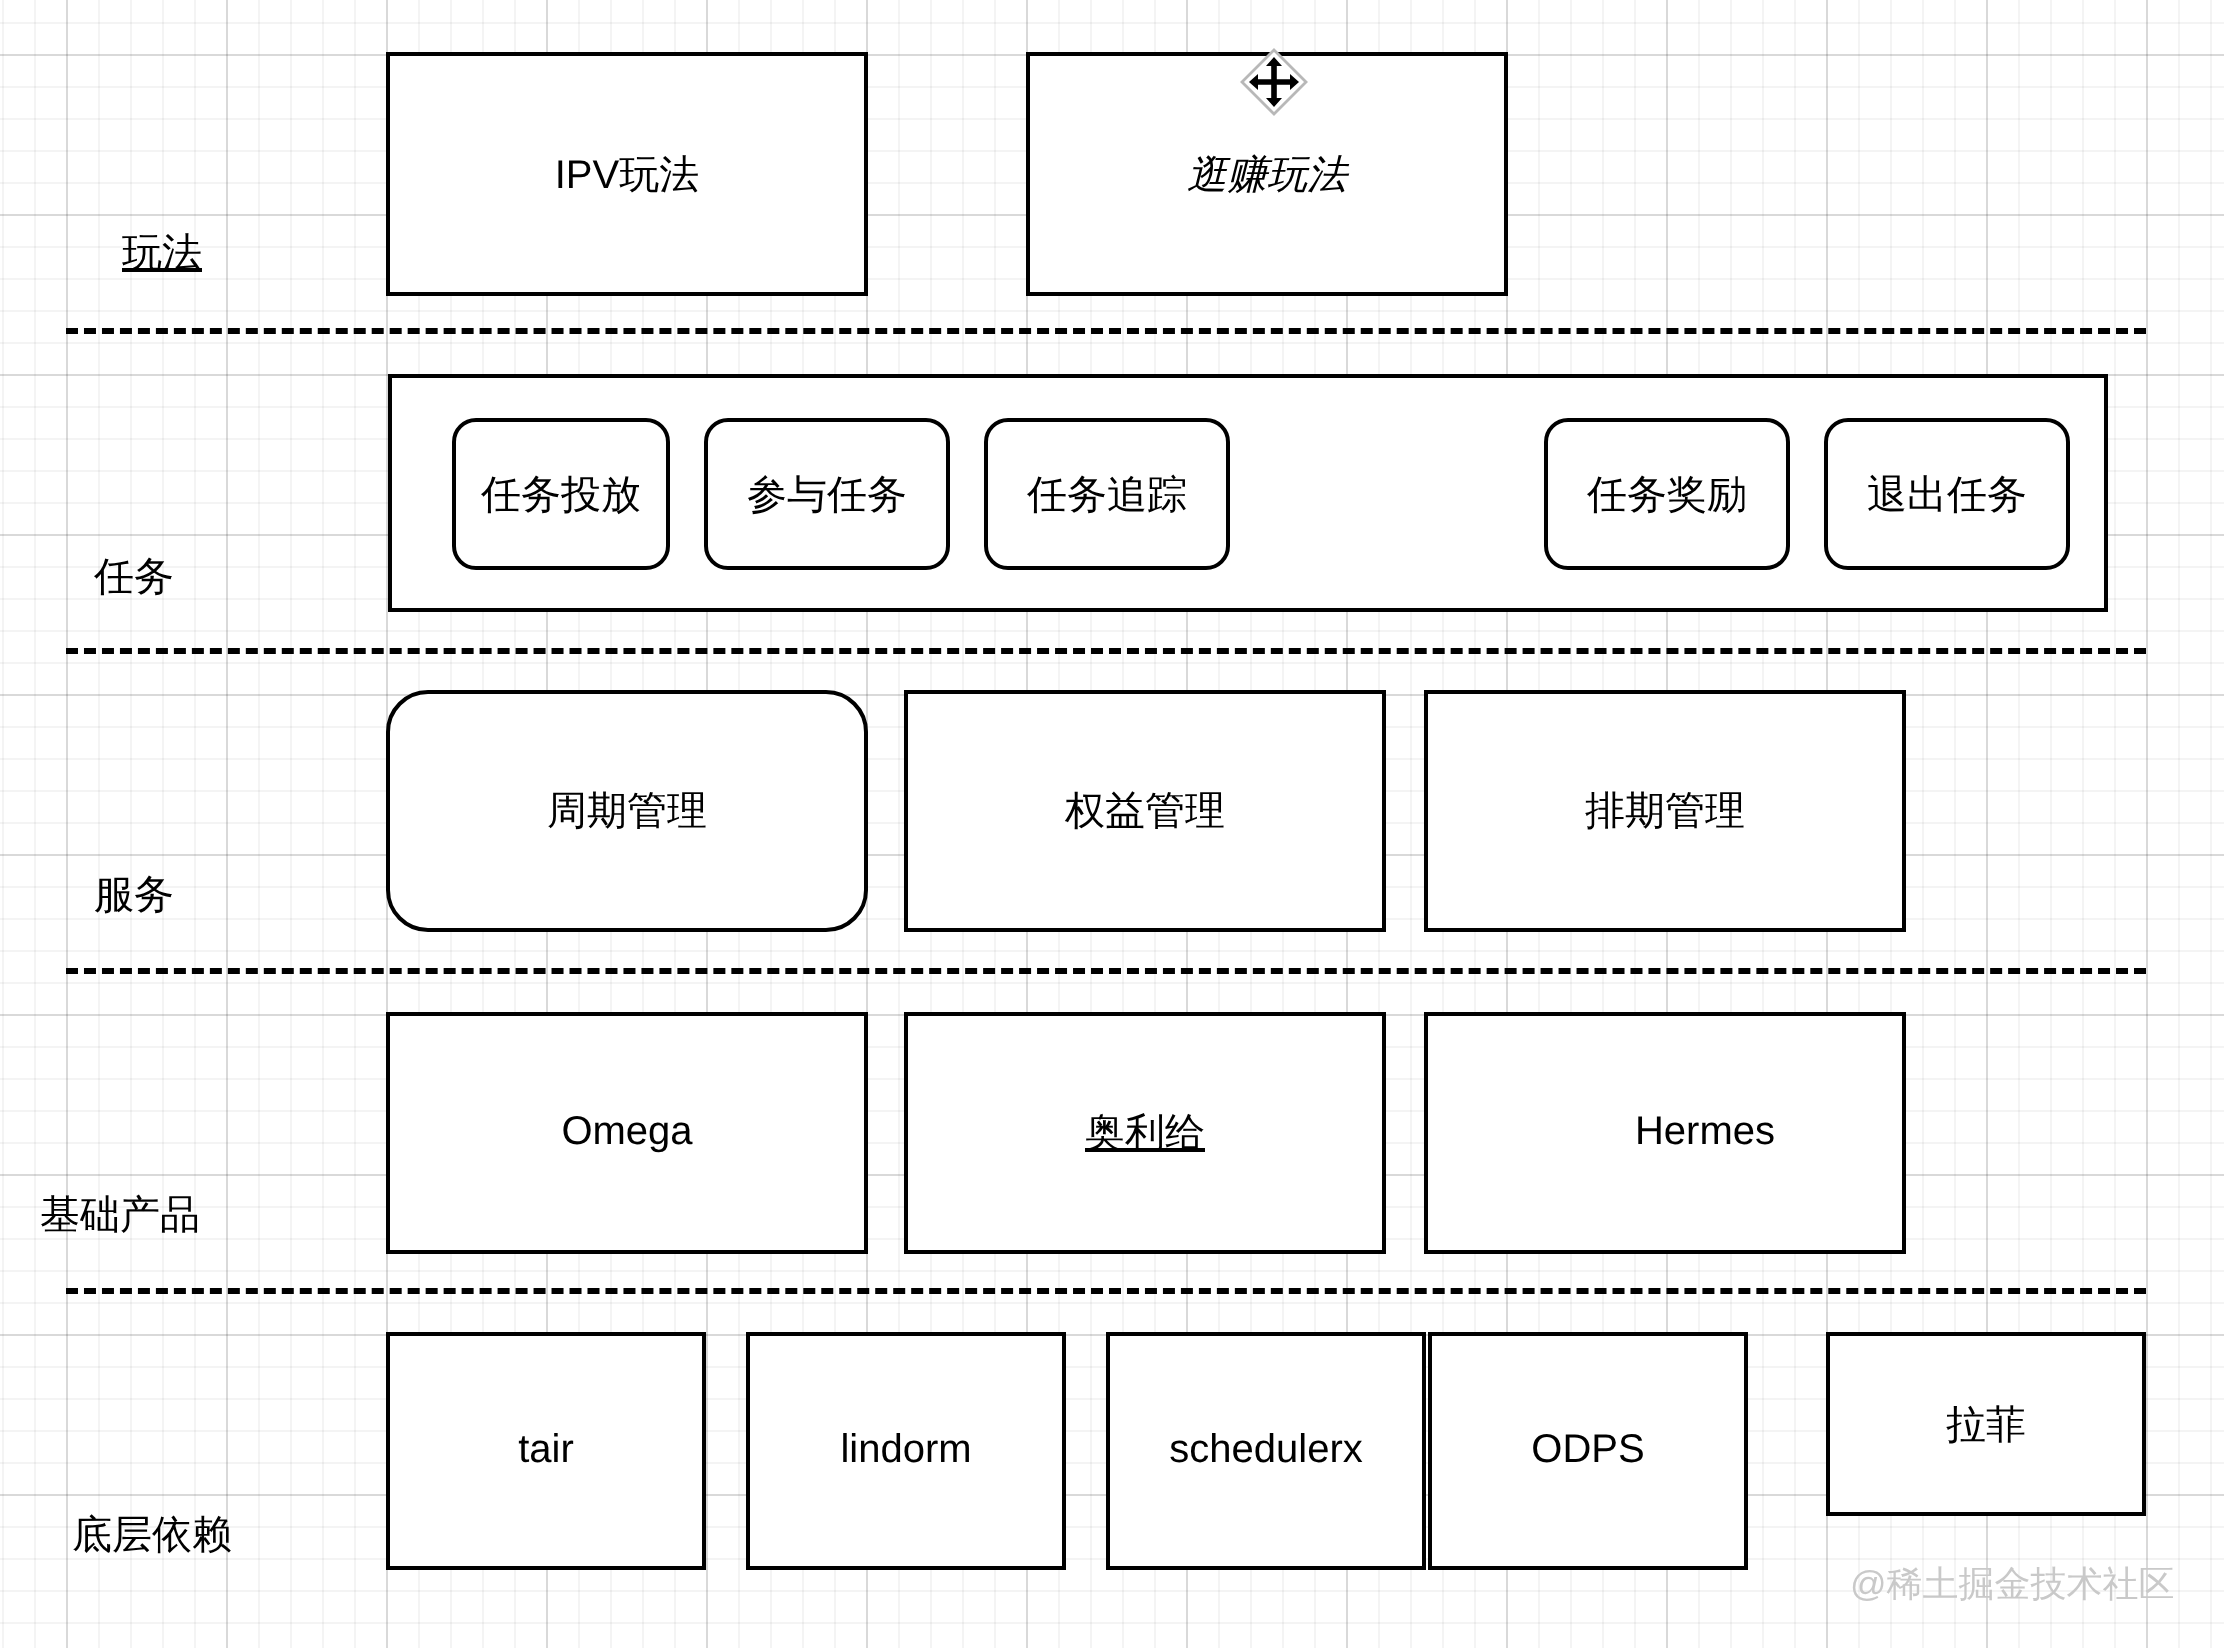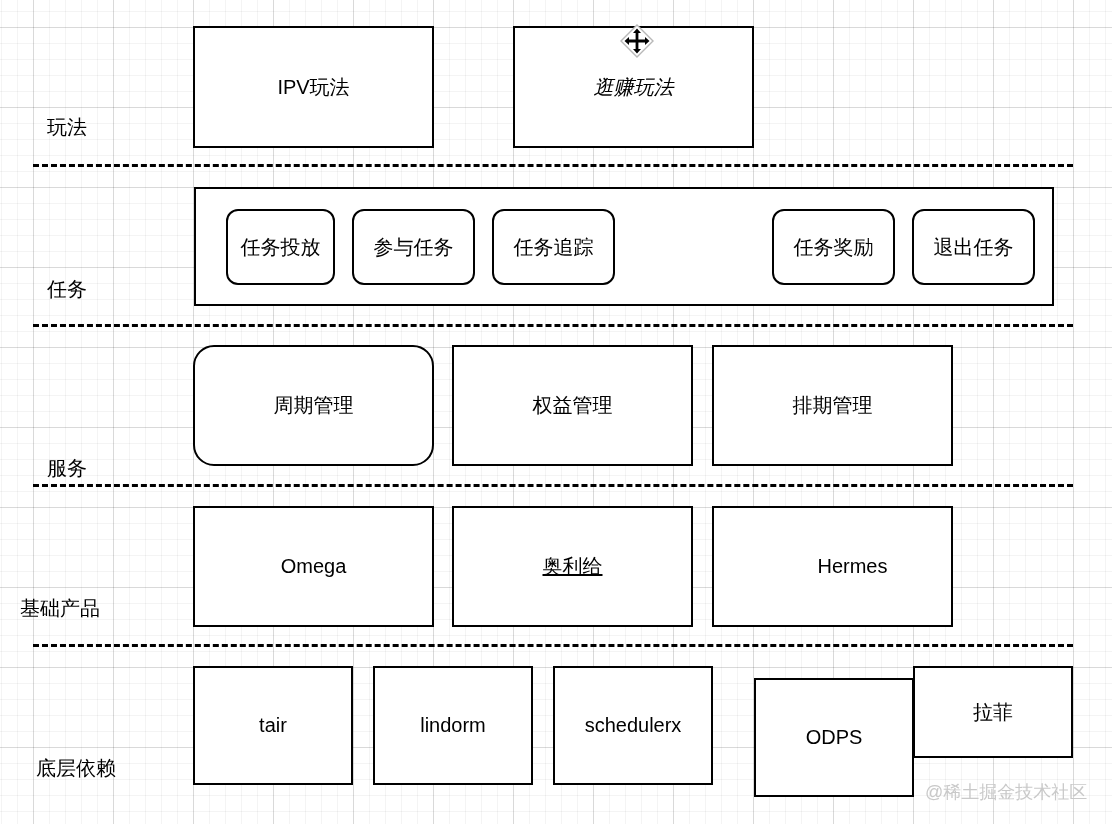--- a/index.html
+++ b/index.html
@@ -100,25 +100,25 @@
     width: 34px;
     height: 34px;
     pointer-events: none;
   }
 </style>
 </head>
 <body>
 
 <div id="canvas">
 
-  <div class="layer-label" style="left:47px; top:117px;">玩法</div>
+  <div class="layer-label" style="left:61px; top:117px;text-decoration:underline;">玩法</div>
 
   <div class="layer-label" style="left:47px; top:279px;">任务</div>
 
-  <div class="layer-label" style="left:47px; top:438px;margin-top:20px;">服务</div>
+  <div class="layer-label" style="left:47px; top:438px;">服务</div>
 
   <div class="layer-label" style="left:20px; top:598px;">基础产品</div>
 
   <div class="layer-label" style="left:36px; top:758px;">底层依赖</div>
 
   <div class="divider" style="left:33px; top:164px; width:1040px;"></div>
   <div class="divider" style="left:33px; top:324px; width:1040px;"></div>
   <div class="divider" style="left:33px; top:484px; width:1040px;"></div>
   <div class="divider" style="left:33px; top:644px; width:1040px;"></div>
 
@@ -156,19 +156,19 @@
   <div class="node" style="left:452px; top:506px; width:241px; height:121px;text-decoration:underline;">奥利给</div>
 
   <div class="node" style="left:712px; top:506px; width:241px; height:121px;padding-left:40px;">Hermes</div>
 
   <div class="node" style="left:193px; top:666px; width:160px; height:119px;">tair</div>
 
   <div class="node" style="left:373px; top:666px; width:160px; height:119px;">lindorm</div>
 
   <div class="node" style="left:553px; top:666px; width:160px; height:119px;">schedulerx</div>
 
-  <div class="node" style="left:754px; top:666px; width:160px; height:119px;margin-top:12px;">ODPS</div>
+  <div class="node" style="left:714px; top:666px; width:160px; height:119px;">ODPS</div>
 
   <div class="node" style="left:913px; top:666px; width:160px; height:92px;">拉菲</div>
 
   <div class="watermark" style="left:925px; top:780px;">@稀土掘金技术社区</div>
 
 </div>
 
 </body></html>

